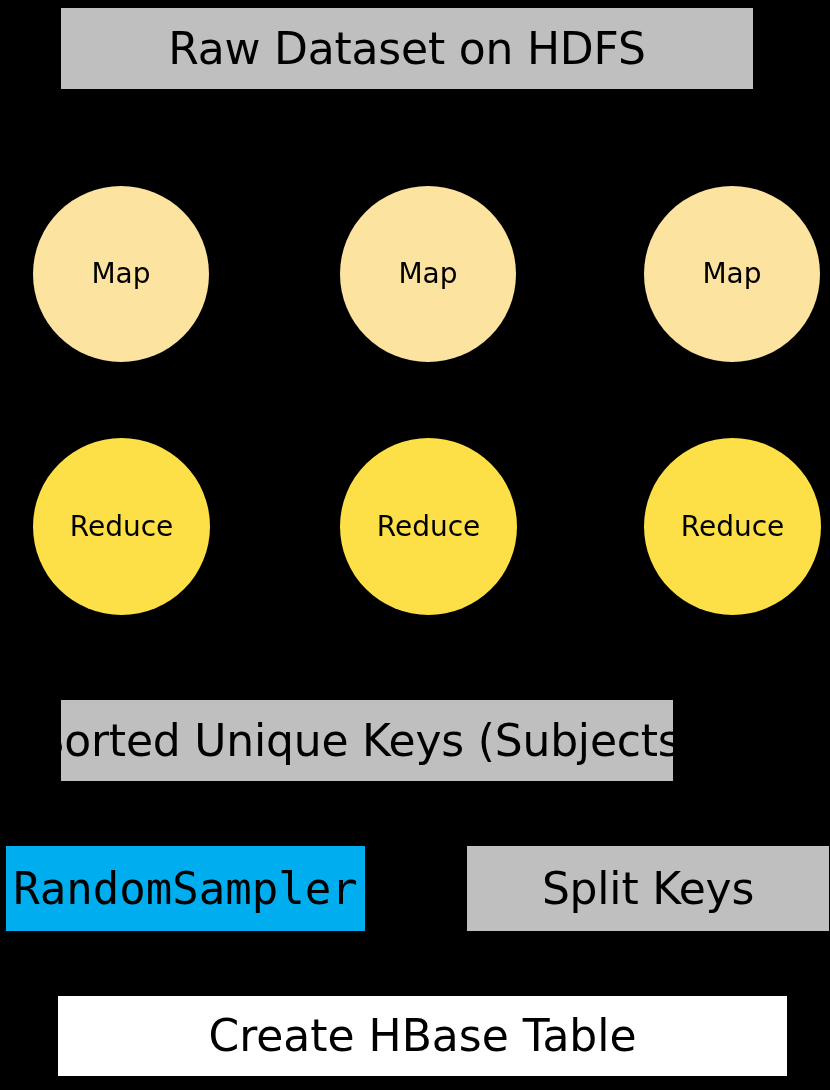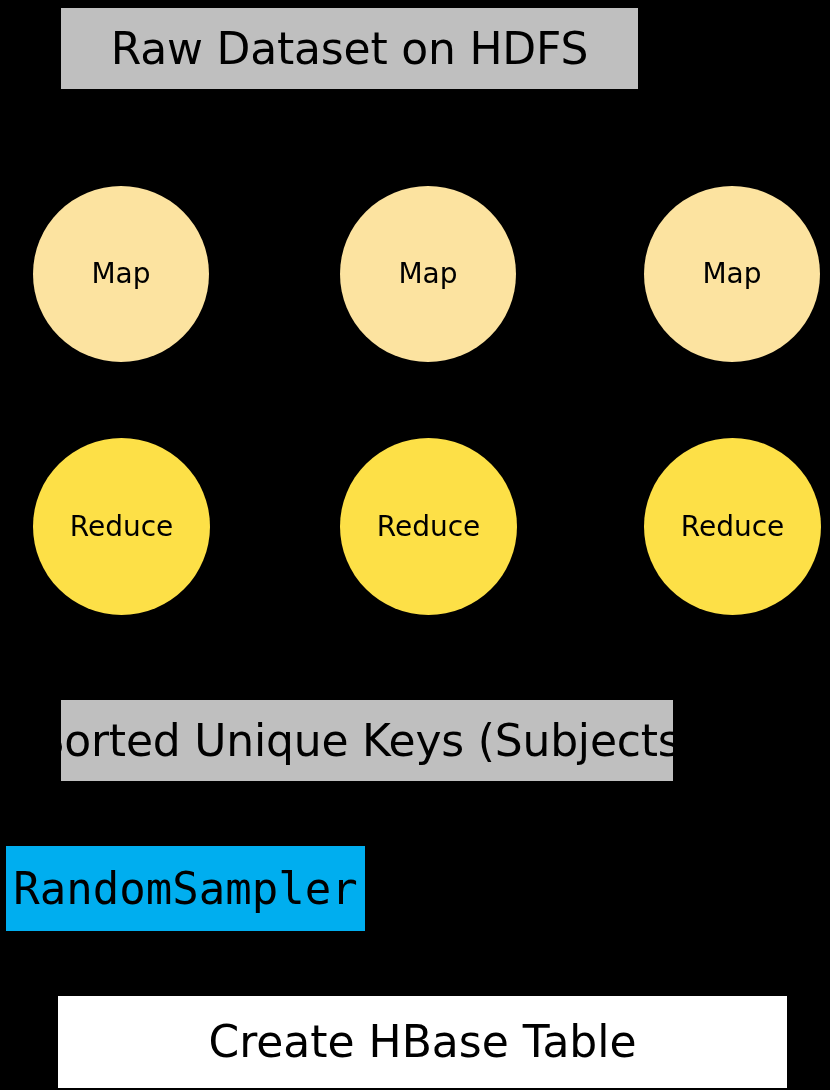--- a/index.html
+++ b/index.html
@@ -56,51 +56,52 @@
   }
 
   .dashedbox {
     background: #ffffff;
     border: 5px dashed #ffffff;
     font-family: "DejaVu Sans", sans-serif;
     font-size: 44px;
   }
 
   
-  #raw-dataset-bar      { left: 61px;  top: 8px;    width: 577px; height: 81px;  }
+  #raw-dataset-bar      { left: 61px;  top: 8px;    width: 692px; height: 81px;  }
 
   #map-circle-1         { left: 33px;  top: 186px;  width: 176px; height: 176px; }
   #map-circle-2         { left: 340px; top: 186px;  width: 176px; height: 176px; }
   #map-circle-3         { left: 644px; top: 186px;  width: 176px; height: 176px; }
 
   #reduce-circle-1      { left: 33px;  top: 438px;  width: 177px; height: 177px; }
   #reduce-circle-2      { left: 340px; top: 438px;  width: 177px; height: 177px; }
   #reduce-circle-3      { left: 644px; top: 438px;  width: 177px; height: 177px; }
 
   #sorted-keys-bar      { left: 61px;  top: 700px;  width: 612px; height: 81px;  }
 
   #random-sampler-box   { left: 6px;   top: 846px;  width: 359px; height: 85px;  }
   #split-keys-box       { left: 467px; top: 846px;  width: 362px; height: 85px;  }
 
-  #create-hbase-box     { left: 58px;  top: 996px;  width: 729px; height: 92px;  }
+  #create-hbase-box     { left: 58px;  top: 996px;  width: 729px; height: 80px;  }
 </style>
 </head>
 <body>
 
 <div id="canvas">
 
   <div class="node bar" id="raw-dataset-bar">Raw Dataset on HDFS</div>
 
   <div class="node circle map" id="map-circle-1">Map</div>
   <div class="node circle map" id="map-circle-2">Map</div>
   <div class="node circle map" id="map-circle-3">Map</div>
 
   <div class="node circle reduce" id="reduce-circle-1">Reduce</div>
   <div class="node circle reduce" id="reduce-circle-2">Reduce</div>
   <div class="node circle reduce" id="reduce-circle-3">Reduce</div>
 
   <div class="node bar" id="sorted-keys-bar">Sorted Unique Keys (Subjects)</div>
 
   <div class="node codebox" id="random-sampler-box">RandomSampler</div>
+  <div class="node bar" id="split-keys-box">Split Keys</div>
 
   <div class="node dashedbox" id="create-hbase-box">Create HBase Table</div>
 
 </div>
 
 </body></html>

